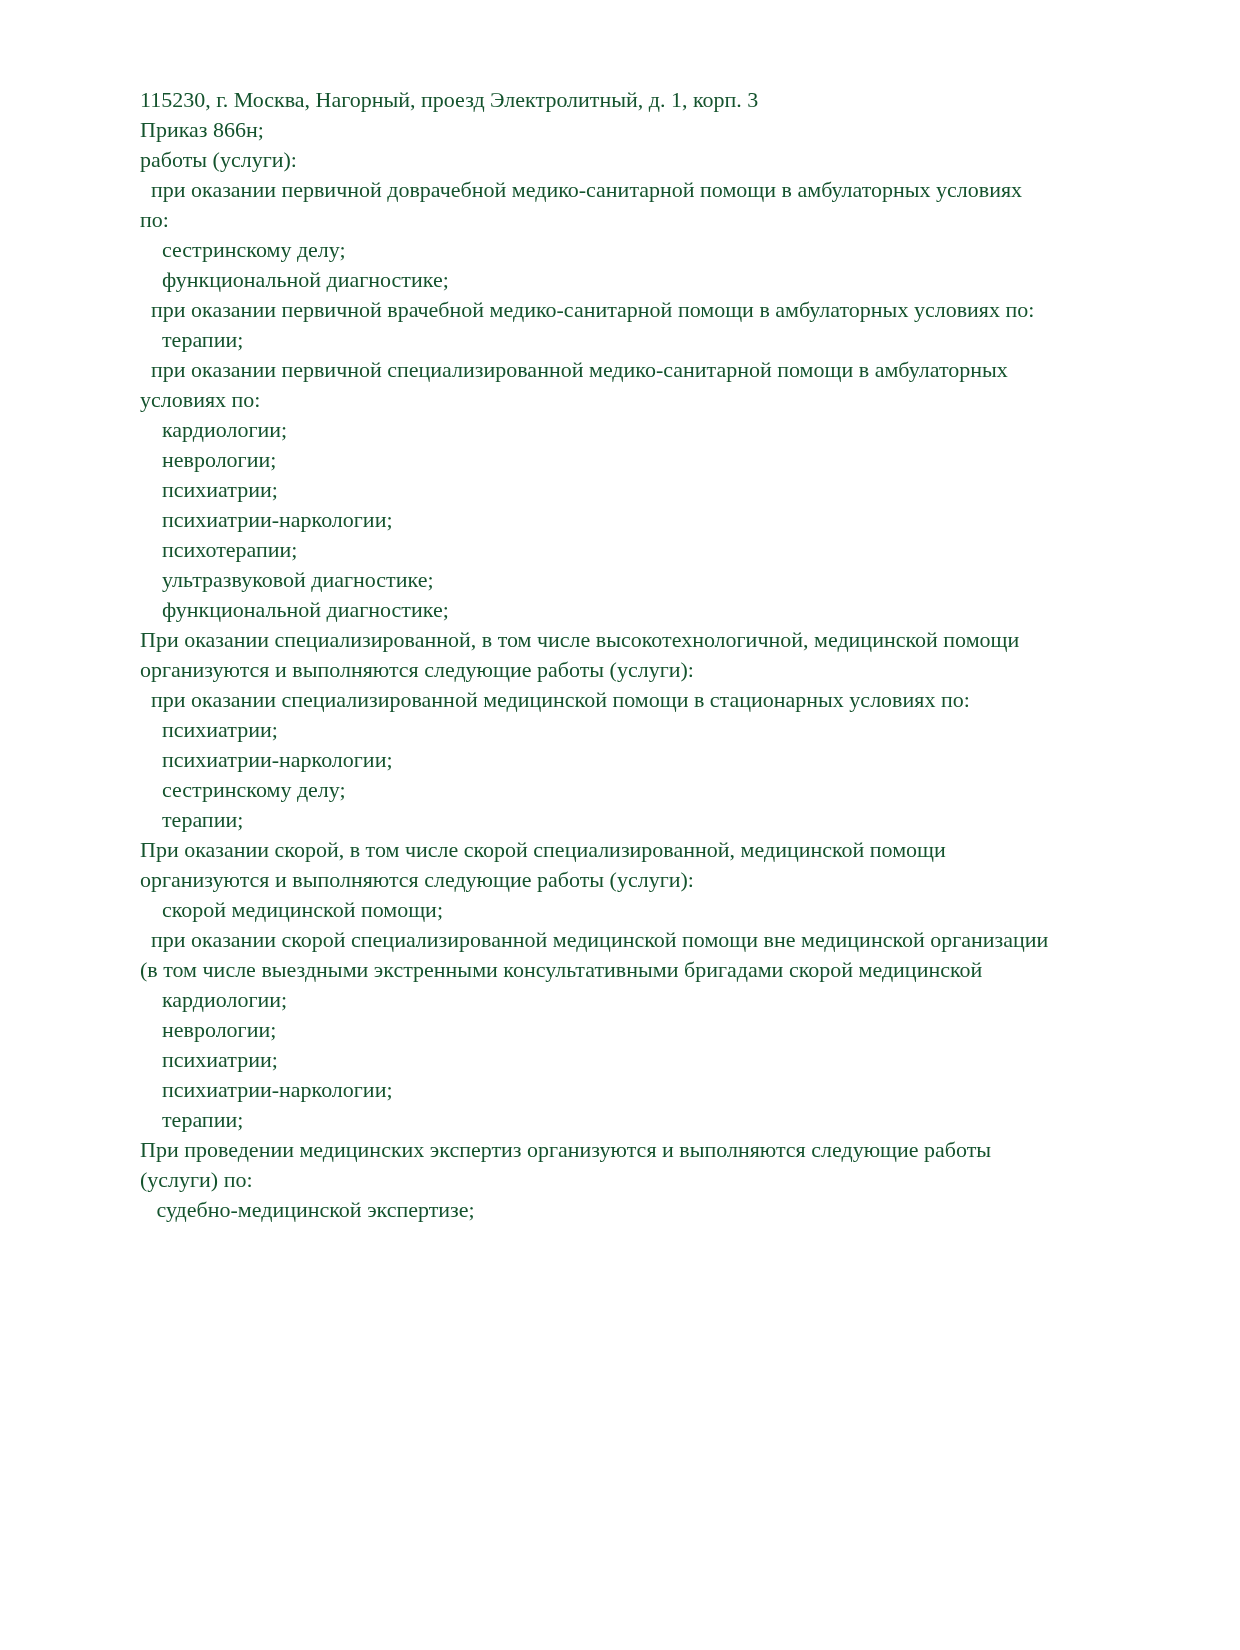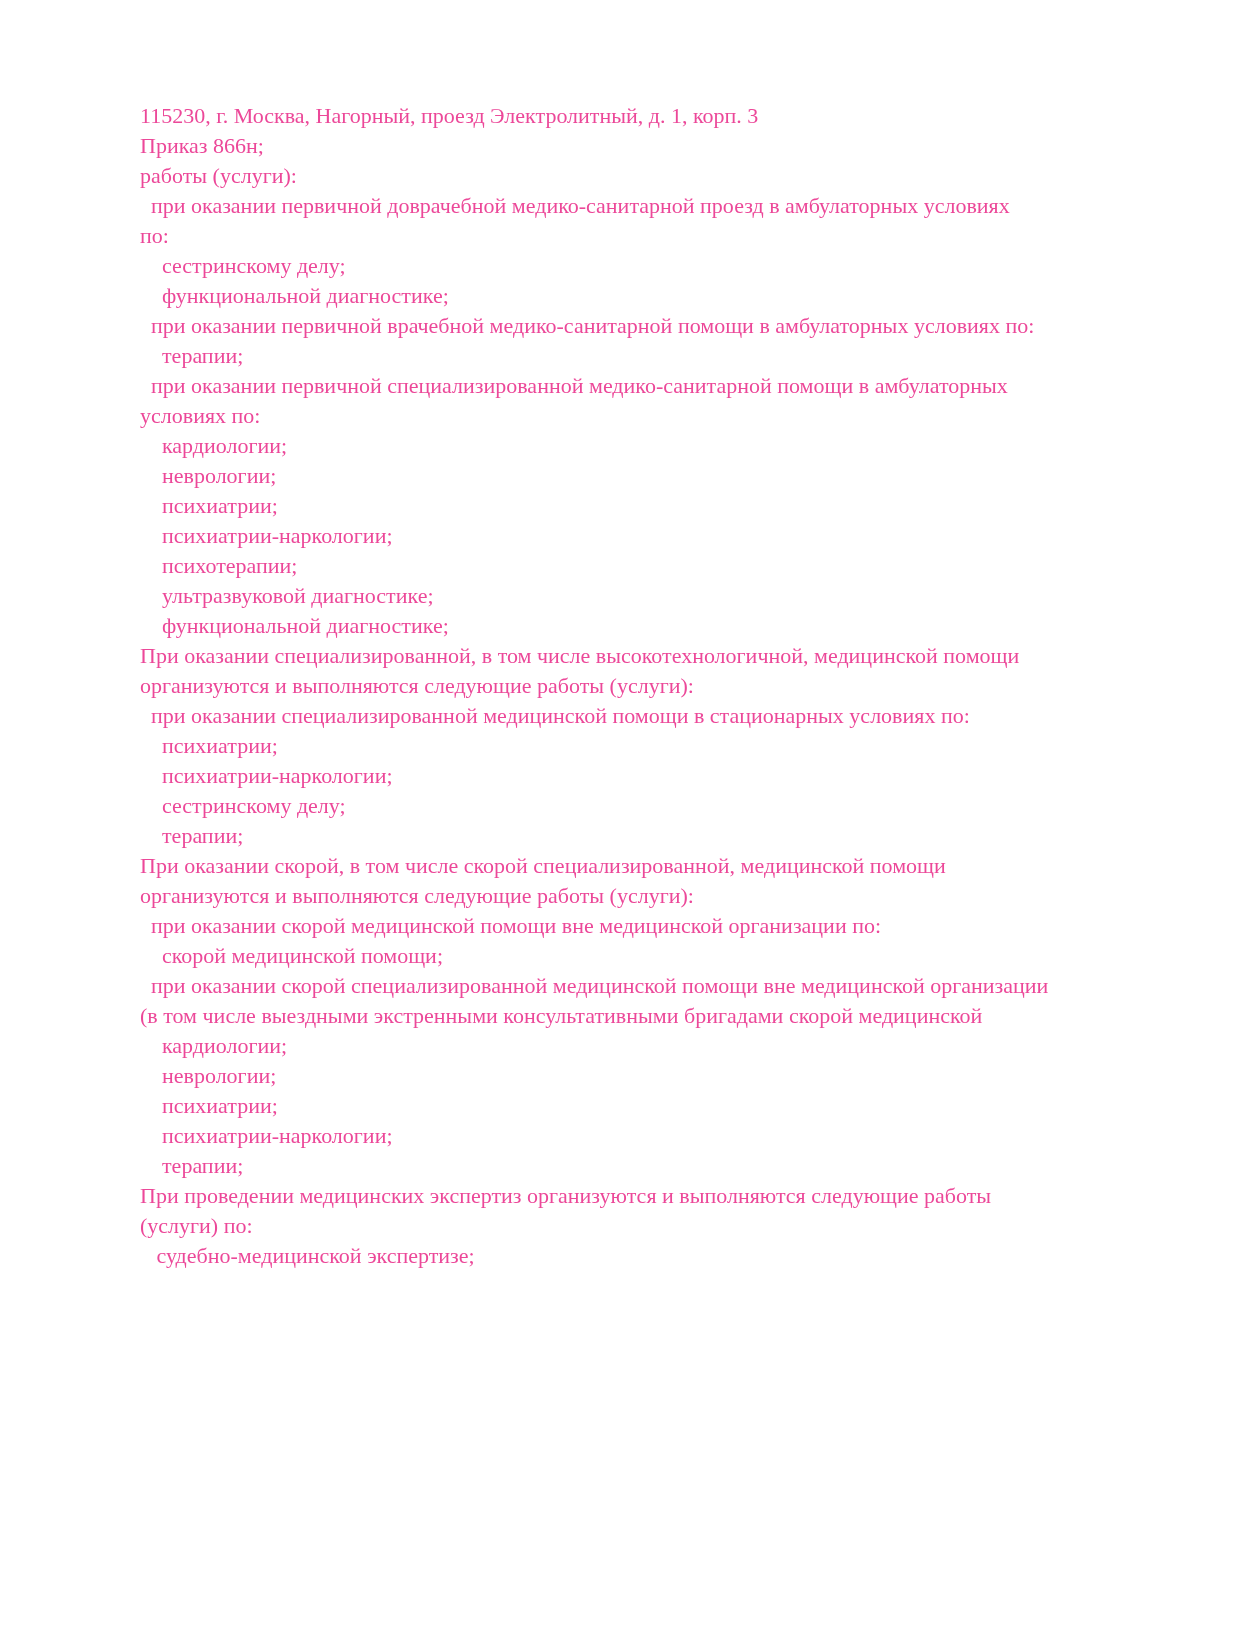--- a/index.html
+++ b/index.html
@@ -17,41 +17,41 @@
     position: absolute;
     left: 0;
     top: 0;
     width: 1240px;
     height: 1650px;
     background: #ffffff;
   }
   .doc-text {
     position: absolute;
     left: 140px;
-    top: 101px;
+    top: 85px;
     font-family: "Liberation Serif", "DejaVu Serif", serif;
     font-size: 22px;
     line-height: 30px;
-    color: #ec4899;
+    color: #14532d;
     font-weight: 400;
   }
   .doc-line {
     white-space: pre;
     height: 30px;
   }
 </style>
 </head>
 <body>
 
 <div class="doc-page">
   <div class="doc-text" id="doc-lines">
       <div class="doc-line">115230, г. Москва, Нагорный, проезд Электролитный, д. 1, корп. 3</div>
       <div class="doc-line">Приказ 866н;</div>
       <div class="doc-line">работы (услуги):</div>
-      <div class="doc-line">  при оказании первичной доврачебной медико-санитарной проезд в амбулаторных условиях</div>
+      <div class="doc-line">  при оказании первичной доврачебной медико-санитарной помощи в амбулаторных условиях</div>
       <div class="doc-line">по:</div>
       <div class="doc-line">    сестринскому делу;</div>
       <div class="doc-line">    функциональной диагностике;</div>
       <div class="doc-line">  при оказании первичной врачебной медико-санитарной помощи в амбулаторных условиях по:</div>
       <div class="doc-line">    терапии;</div>
       <div class="doc-line">  при оказании первичной специализированной медико-санитарной помощи в амбулаторных</div>
       <div class="doc-line">условиях по:</div>
       <div class="doc-line">    кардиологии;</div>
       <div class="doc-line">    неврологии;</div>
       <div class="doc-line">    психиатрии;</div>
@@ -61,21 +61,20 @@
       <div class="doc-line">    функциональной диагностике;</div>
       <div class="doc-line">При оказании специализированной, в том числе высокотехнологичной, медицинской помощи</div>
       <div class="doc-line">организуются и выполняются следующие работы (услуги):</div>
       <div class="doc-line">  при оказании специализированной медицинской помощи в стационарных условиях по:</div>
       <div class="doc-line">    психиатрии;</div>
       <div class="doc-line">    психиатрии-наркологии;</div>
       <div class="doc-line">    сестринскому делу;</div>
       <div class="doc-line">    терапии;</div>
       <div class="doc-line">При оказании скорой, в том числе скорой специализированной, медицинской помощи</div>
       <div class="doc-line">организуются и выполняются следующие работы (услуги):</div>
-      <div class="doc-line">  при оказании скорой медицинской помощи вне медицинской организации по:</div>
       <div class="doc-line">    скорой медицинской помощи;</div>
       <div class="doc-line">  при оказании скорой специализированной медицинской помощи вне медицинской организации</div>
       <div class="doc-line">(в том числе выездными экстренными консультативными бригадами скорой медицинской</div>
       <div class="doc-line">    кардиологии;</div>
       <div class="doc-line">    неврологии;</div>
       <div class="doc-line">    психиатрии;</div>
       <div class="doc-line">    психиатрии-наркологии;</div>
       <div class="doc-line">    терапии;</div>
       <div class="doc-line">При проведении медицинских экспертиз организуются и выполняются следующие работы</div>
       <div class="doc-line">(услуги) по:</div>

